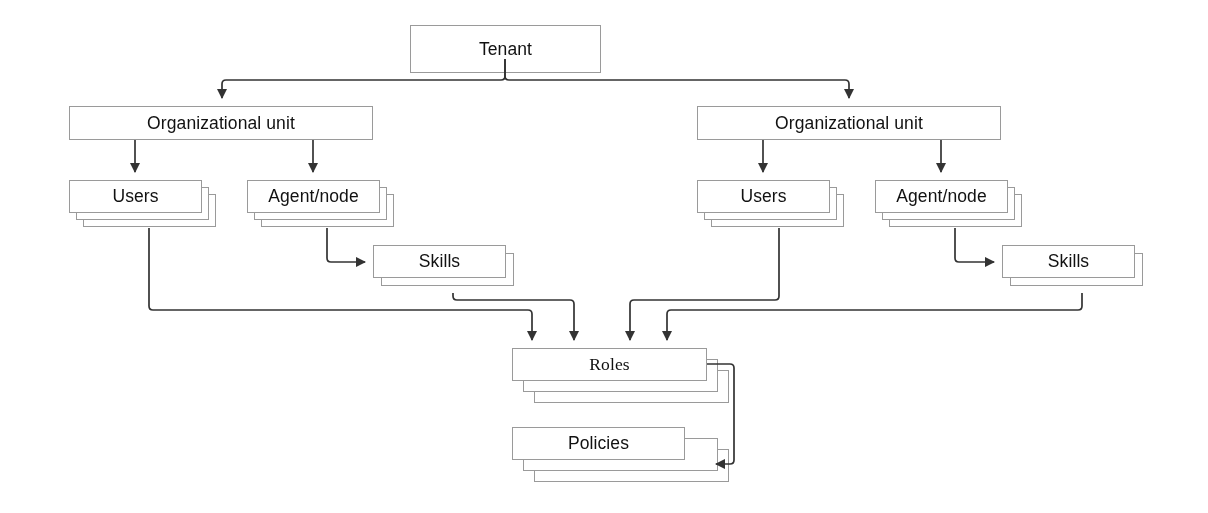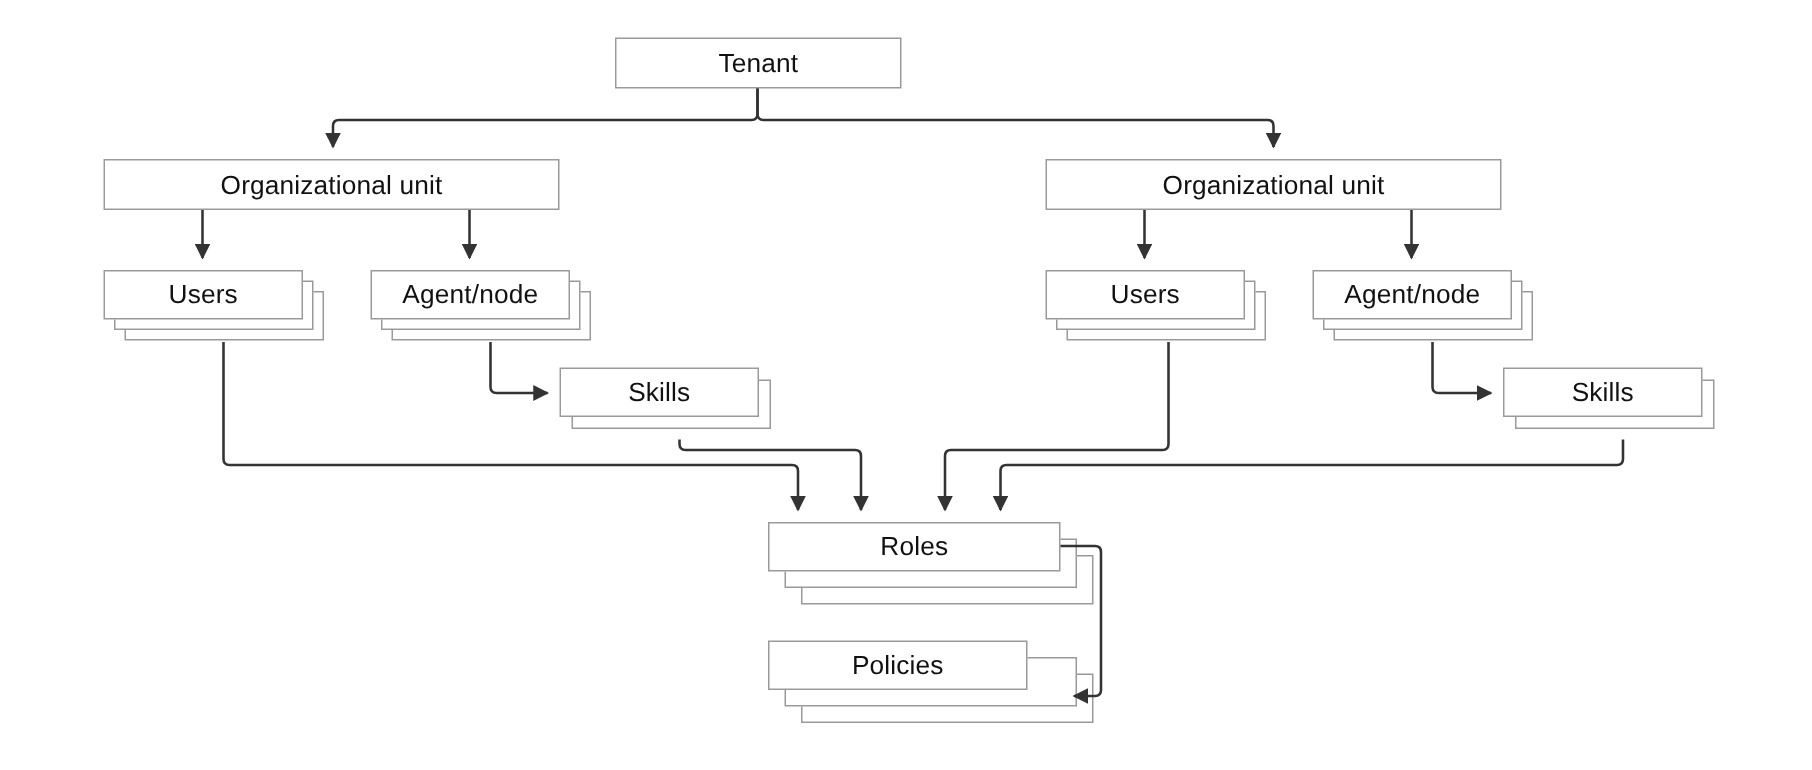--- a/index.html
+++ b/index.html
@@ -96,21 +96,21 @@
 
       <path d="M 779 228 L 779 296 Q 779 300 775 300 L 634 300 Q 630 300 630 304 L 630 340" marker-end="url(#arrow)"></path>
 
       <path d="M 1082 293 L 1082 306 Q 1082 310 1078 310 L 671 310 Q 667 310 667 314 L 667 340" marker-end="url(#arrow)"></path>
 
       <path d="M 707 364 L 730 364 Q 734 364 734 368 L 734 460 Q 734 464 730 464 L 716 464" marker-end="url(#arrow)"></path>
     </g>
   </svg>
 
   <div class="node">
-    <div class="card front" style="left:410px; top:25px; width:191px; height:34px;">
+    <div class="card front" style="left:410px; top:25px; width:191px; height:48px;">
       <span class="node-label">Tenant</span>
     </div>
   </div>
 
   <div class="node">
     <div class="card front" style="left:69px; top:106px; width:304px; height:34px;">
       <span class="node-label">Organizational unit</span>
     </div>
   </div>
 
@@ -162,21 +162,21 @@
   <div class="node">
     <div class="card mid" style="left:1010px; top:253px; width:133px; height:33px;"></div>
     <div class="card front" style="left:1002px; top:245px; width:133px; height:33px;">
       <span class="node-label">Skills</span>
     </div>
   </div>
 
   <div class="node">
     <div class="card back" style="left:534px; top:370px; width:195px; height:33px;"></div>
     <div class="card mid" style="left:523px; top:359px; width:195px; height:33px;"></div>
-    <div class="card front" style="left:512px; top:348px; width:195px; height:33px;">
+    <div class="card front" style="left:512px; top:348px; width:195px; height:33px;font-family:Liberation Serif, serif;">
       <span class="node-label">Roles</span>
     </div>
   </div>
 
   <div class="node">
     <div class="card back" style="left:534px; top:449px; width:195px; height:33px;"></div>
     <div class="card mid" style="left:523px; top:438px; width:195px; height:33px;"></div>
     <div class="card front" style="left:512px; top:427px; width:173px; height:33px;">
       <span class="node-label">Policies</span>
     </div>

